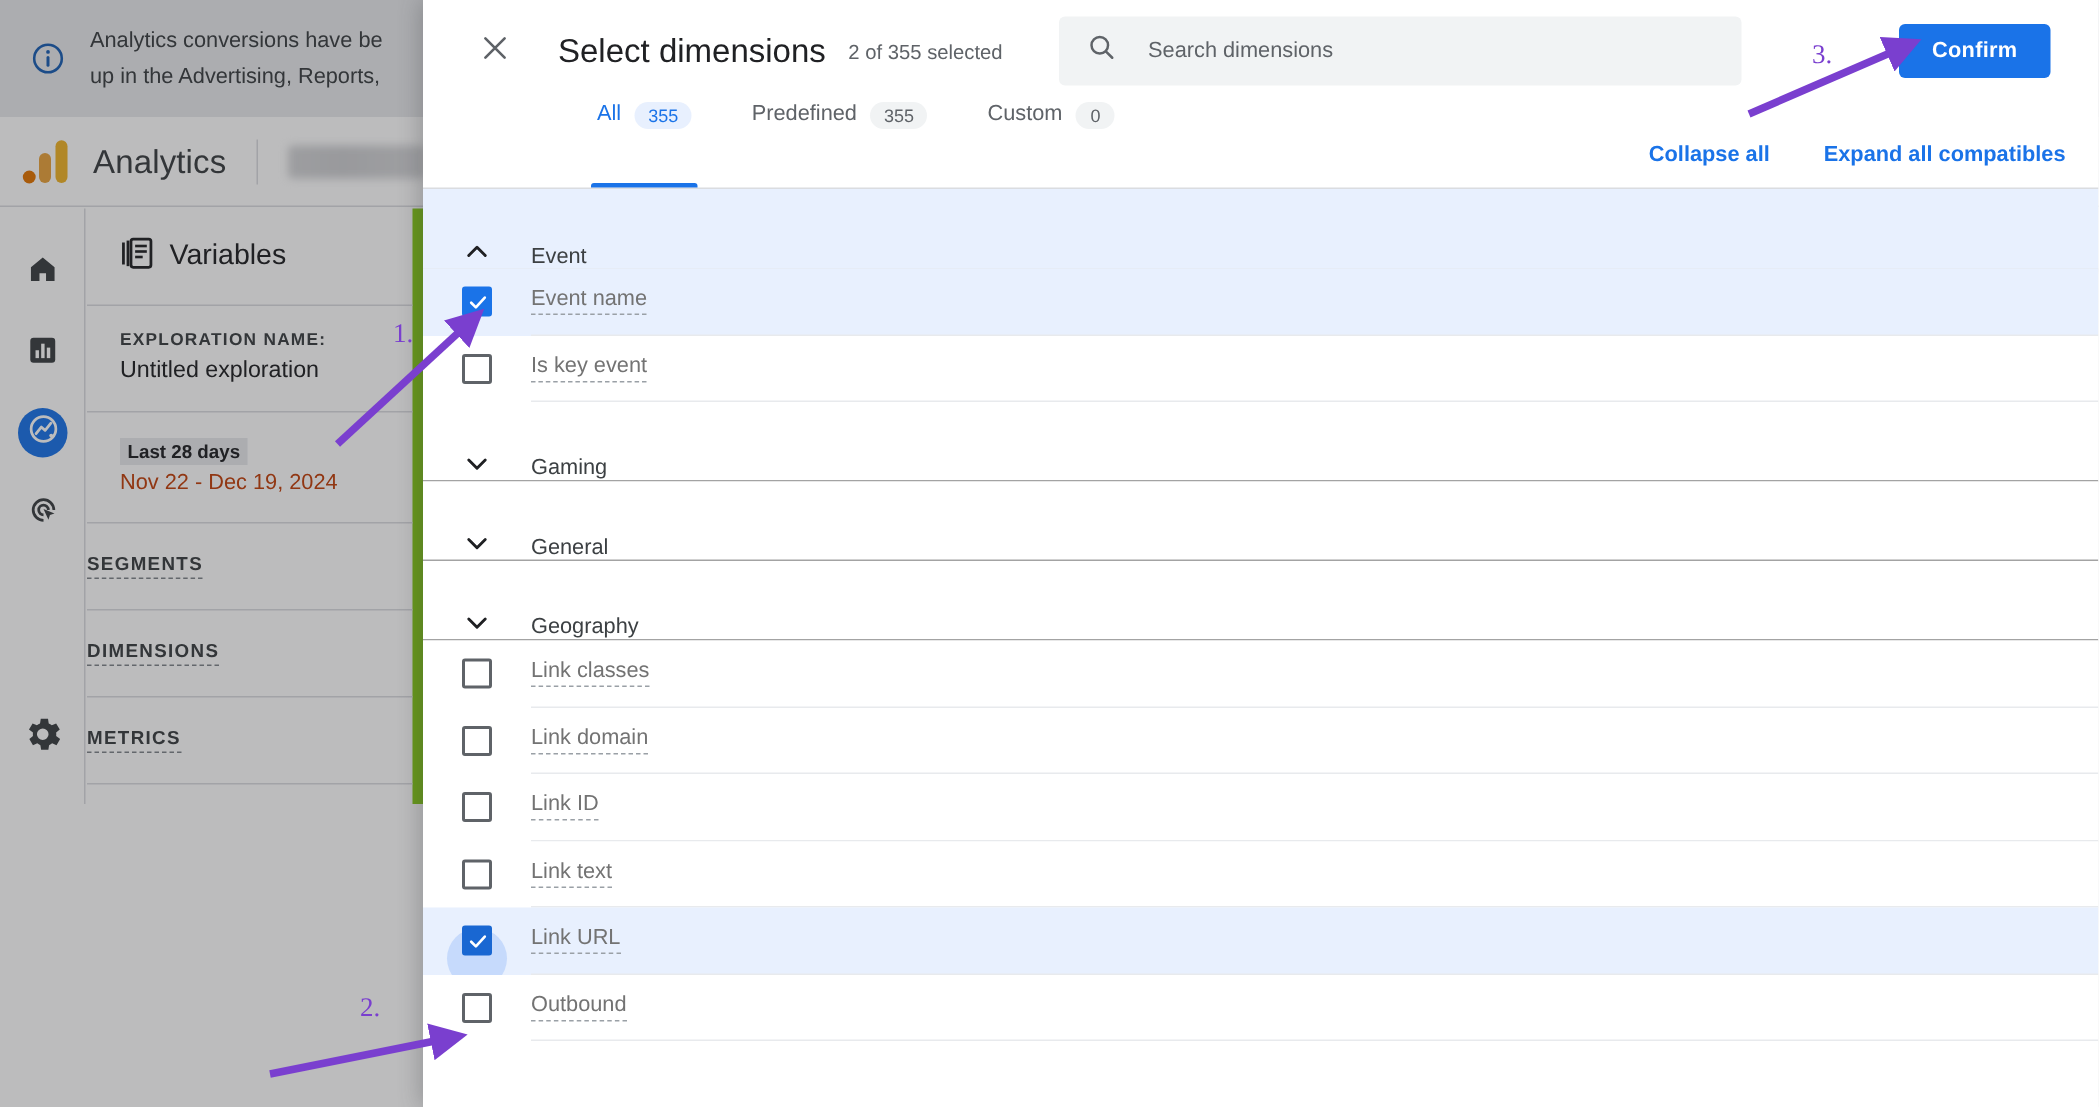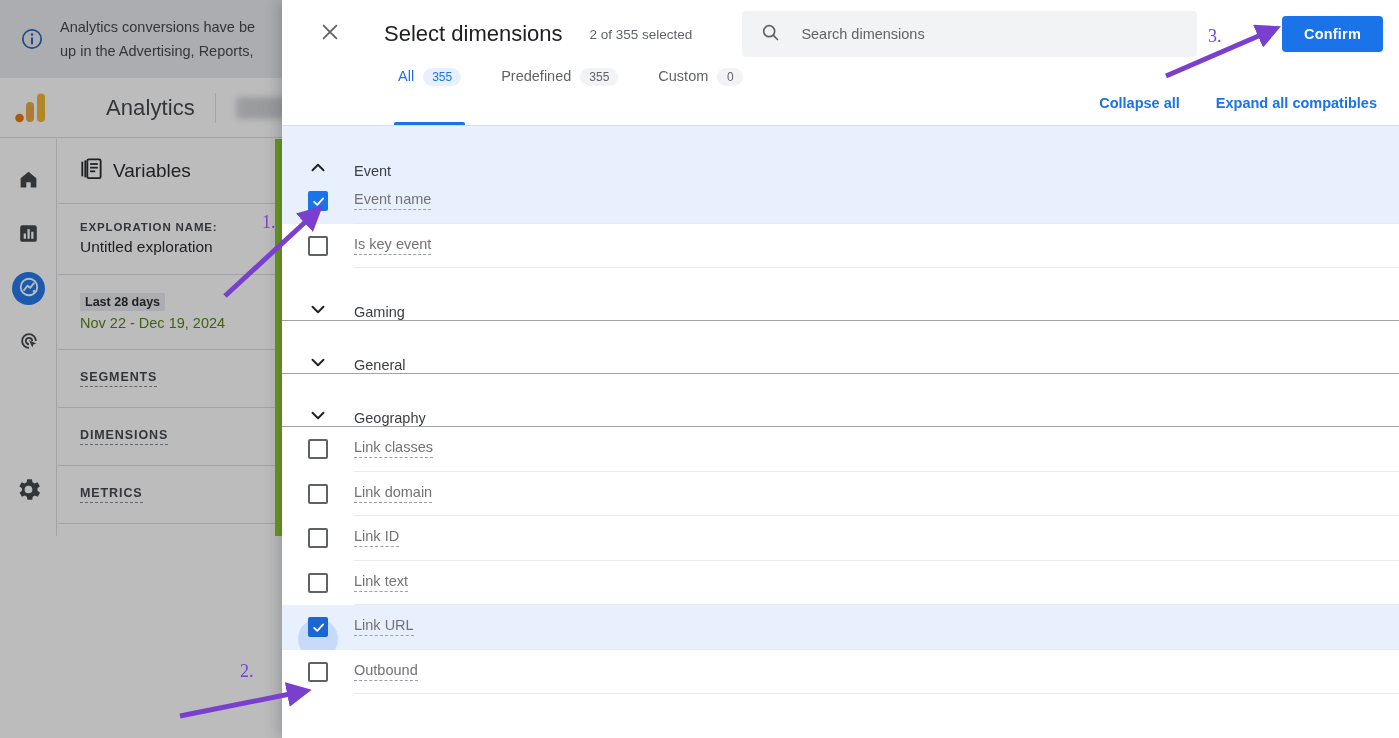--- a/index.html
+++ b/index.html
@@ -26,21 +26,21 @@
     white-space: pre-line;
   }
 
   .ga-header {
     position: absolute; left: 0; top: 78px; width: 1399px; height: 60px;
     background: #ffffff;
     display: flex; align-items: center; padding-left: 14px; gap: 14px;
     border-bottom: 1px solid #dadce0;
   }
   .ga-logo { width: 34px; height: 30px; flex: 0 0 34px; }
-  .ga-title { font-size: 22px; color: #3c4043; letter-spacing: .1px; margin-left: 44px; }
+  .ga-title { font-size: 22px; color: #3c4043; letter-spacing: .1px; }
   .ga-divider { width: 1px; height: 30px; background: #dadce0; margin: 0 6px; }
   .ga-property-blur {
     width: 92px; height: 22px; border-radius: 3px;
     background: linear-gradient(90deg,#d3d4d6,#cdced1 40%,#d6d7d9);
     filter: blur(3px);
   }
   .ga-chevron { font-size: 17px; color: #5f6368; margin-left: 4px; }
 
   .ga-railbar {
     position: absolute; left: 0; top: 139px; width: 57px; bottom: 0;
@@ -68,24 +68,24 @@
   }
   .var-caption {
     font-size: 11.5px; letter-spacing: .85px; color: #3c4043;
     font-weight: bold; margin-bottom: 5px;
   }
   .var-value { font-size: 15.5px; color: #202124; }
   .date-chip {
     display: inline-block; background: #e8eaed; color: #202124;
     font-size: 12.5px; font-weight: bold; padding: 2px 5px; margin-bottom: 4px;
   }
-  .date-range { font-size: 14.5px; color: #4d7c0f; }
+  .date-range { font-size: 14.5px; color: #c2410c; }
   .var-section {
     height: 58px; display: flex; align-items: center;
-    padding-left: 22px; border-bottom: 1px solid #dadce0;
+    border-bottom: 1px solid #dadce0;
   }
   .var-section-label {
     font-size: 12.5px; letter-spacing: .9px; color: #3c4043; font-weight: bold;
     border-bottom: 1px dashed #80868b; padding-bottom: 2px;
   }
   .gear-btn { position: absolute; left: 14px; bottom: 32px; width: 29px; height: 29px; }
 
   
   .backdrop {
     position: absolute; left: 0; top: 0; width: 282px; height: 738px;
@@ -95,21 +95,21 @@
   
   .modal {
     position: absolute; left: 282px; top: 0; width: 1117px; height: 738px;
     background: #ffffff;
     box-shadow: -3px 0 14px rgba(60,64,67,.30);
     display: flex; flex-direction: column;
   }
 
   .modal-topbar {
     height: 68px; flex: 0 0 68px; display: flex; align-items: center;
-    padding: 0 16px 0 28px; gap: 16px;
+    padding: 0 32px 0 28px; gap: 4px;
   }
   .close-btn {
     width: 40px; height: 40px; flex: 0 0 40px;
     display: flex; align-items: center; justify-content: center;
     cursor: pointer;
   }
   .modal-title {
     font-size: 22px; color: #202124; margin-left: 18px; white-space: nowrap;
   }
   .modal-count {

